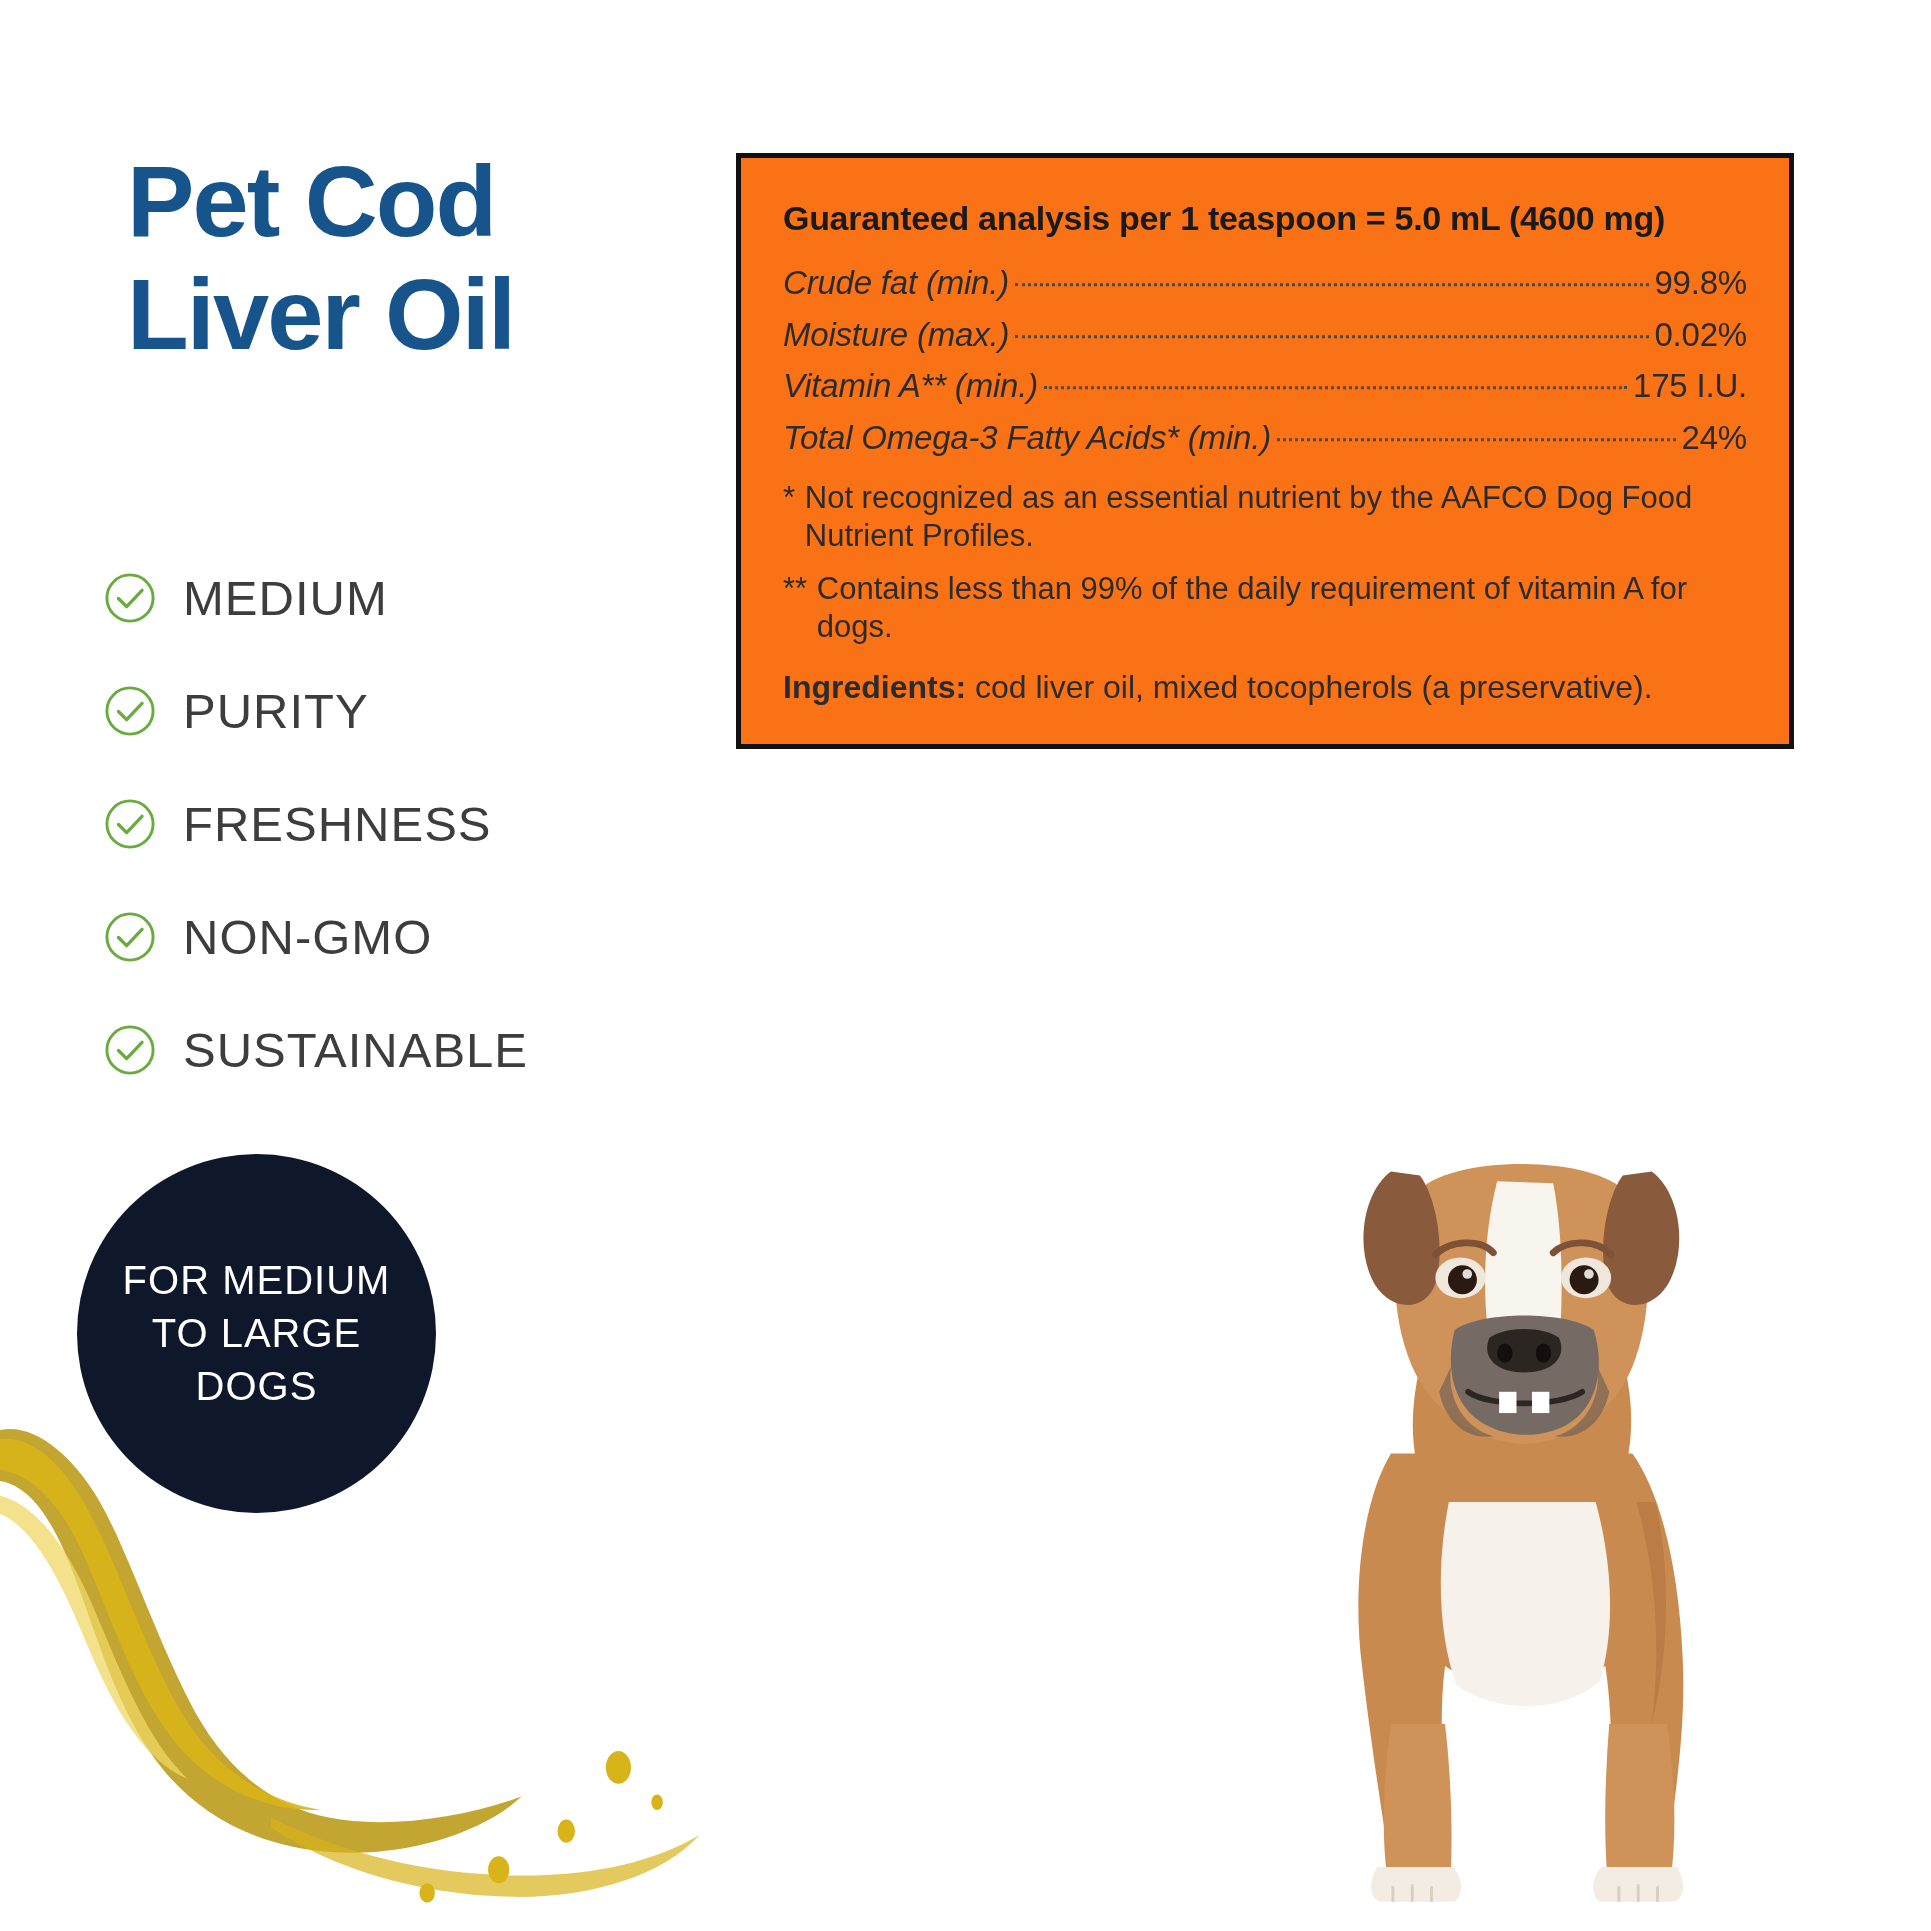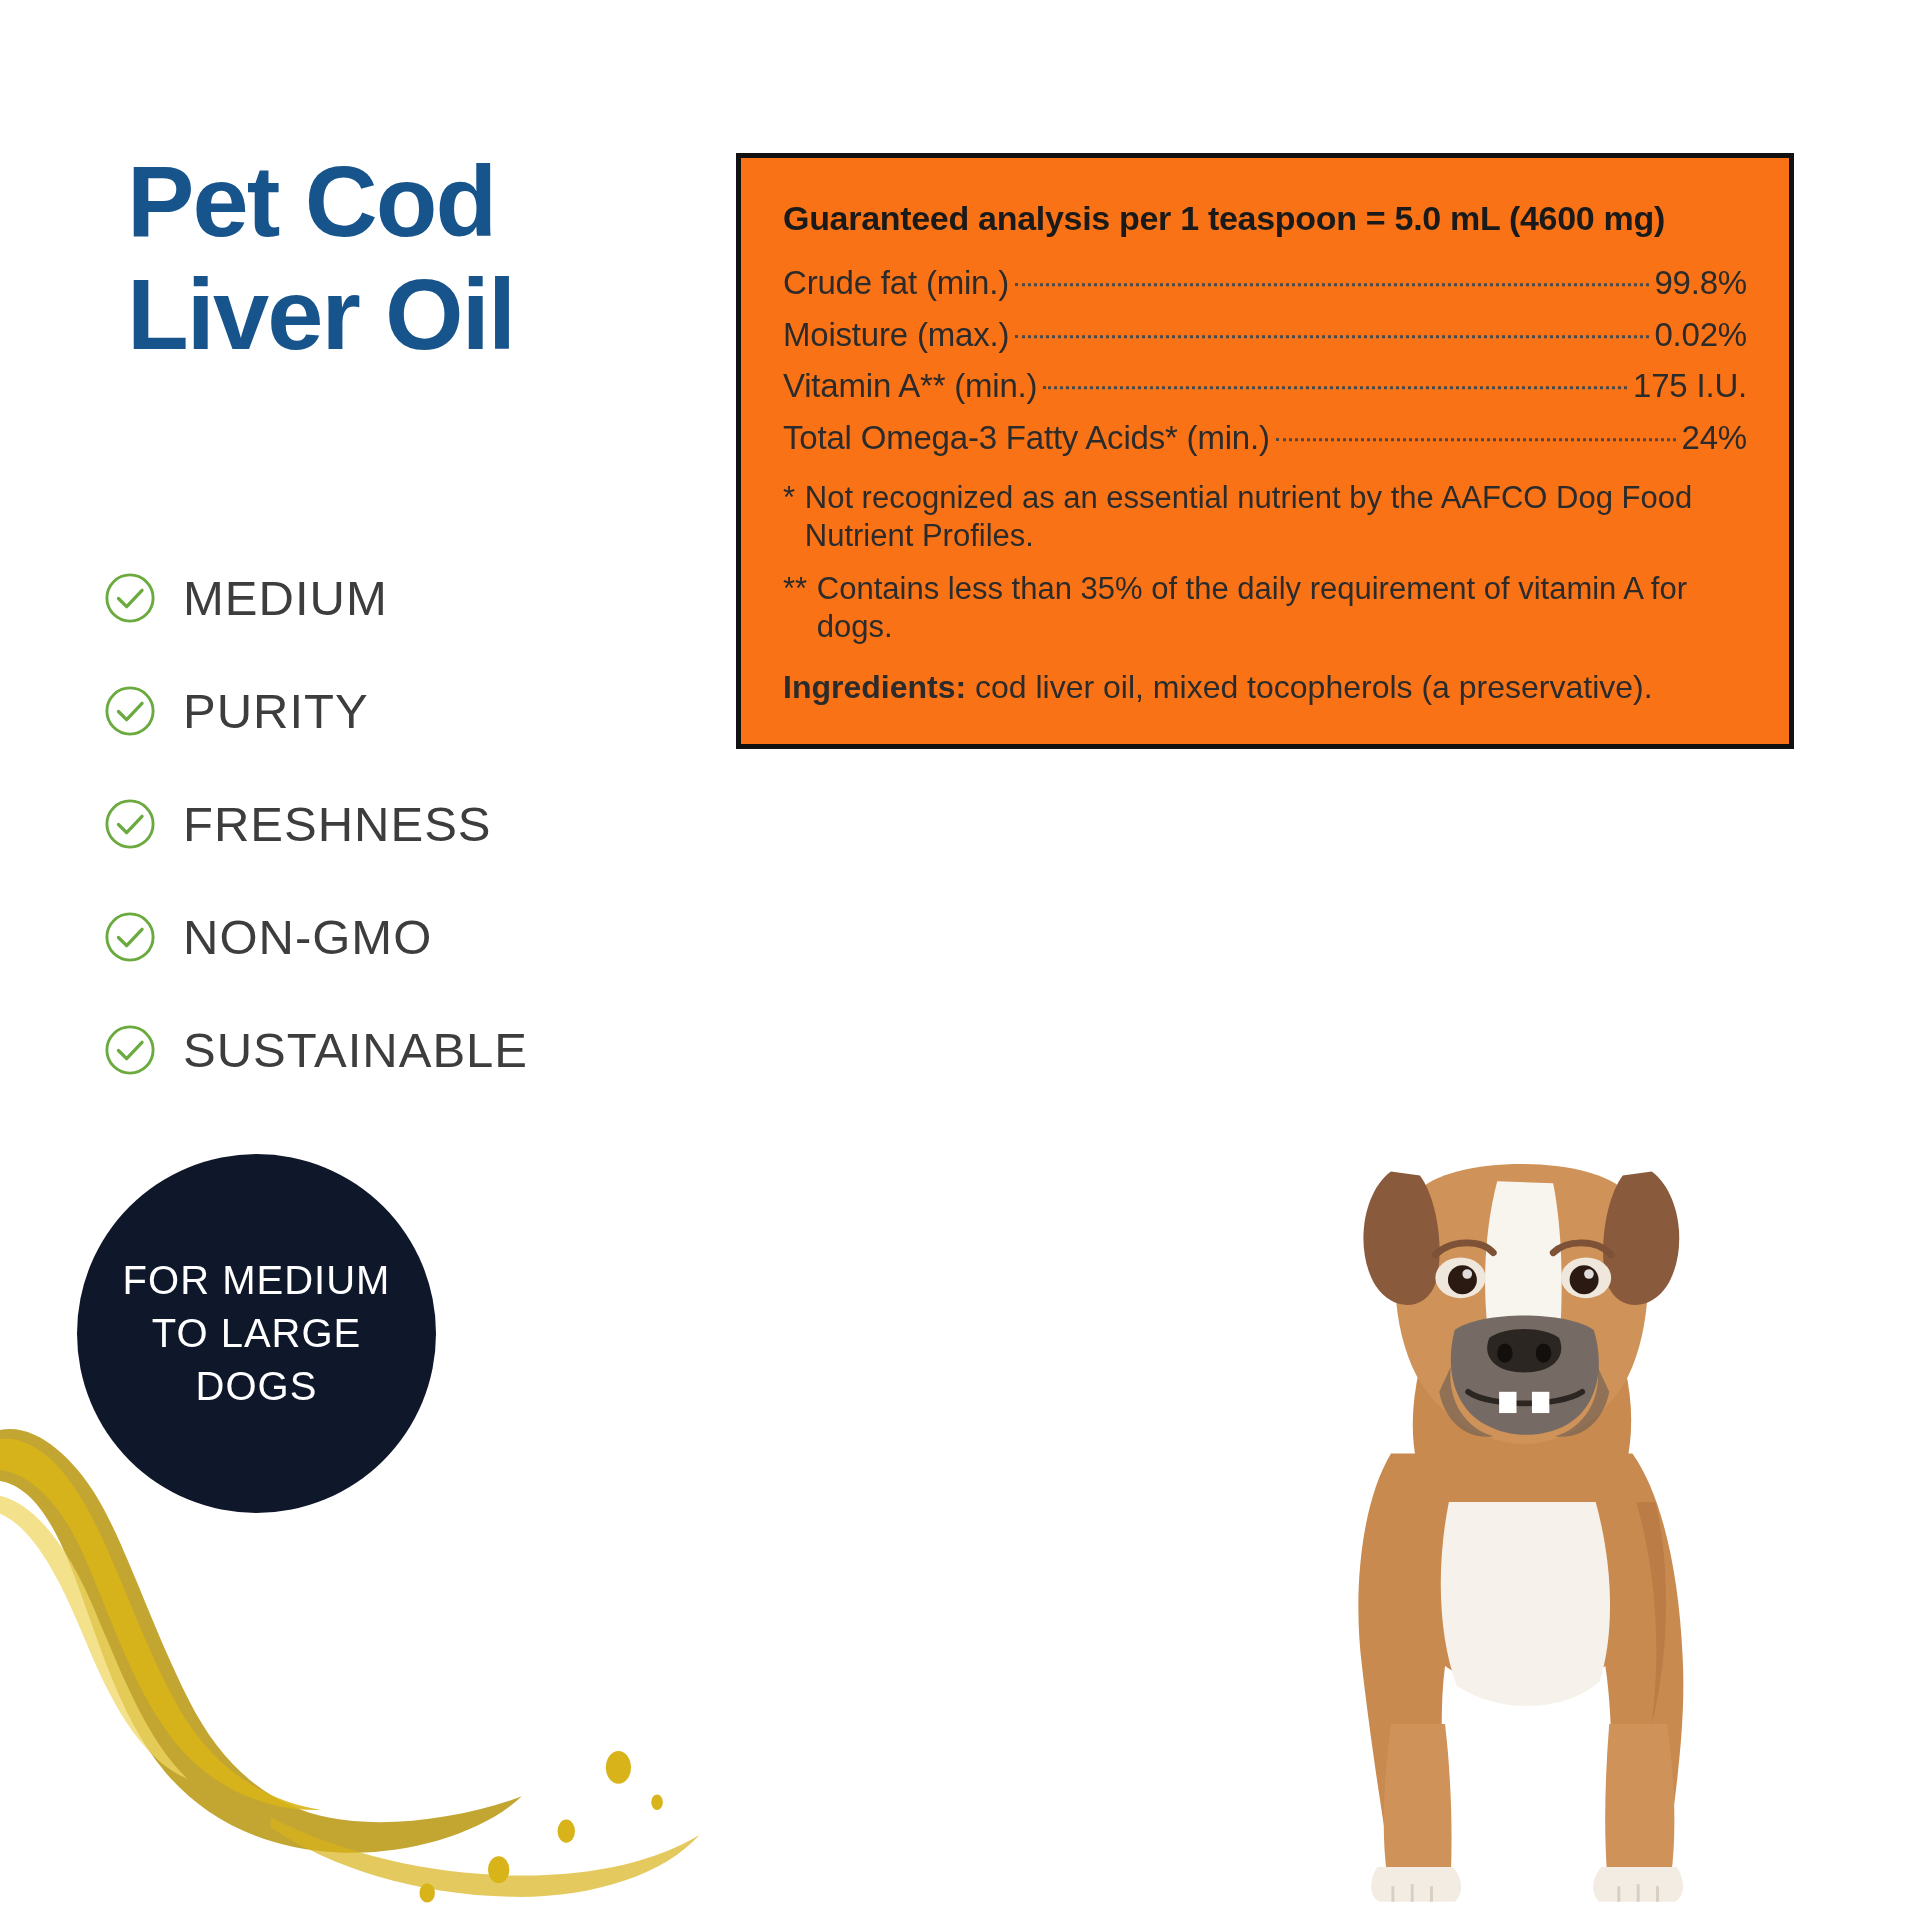--- a/index.html
+++ b/index.html
@@ -108,21 +108,21 @@
     font-family: "Liberation Sans", sans-serif;
   }
   .analysis-row {
     display: flex;
     align-items: baseline;
     font-size: 33px;
     color: #2b2b2b;
     padding: 6.8px 0;
     letter-spacing: -0.2px;
   }
-  .analysis-name { white-space: nowrap; }
+  .analysis-name { white-space: nowrap; font-style: italic; }
   .analysis-leader {
     flex: 1 1 auto;
     margin: 0 5.8px;
     border-bottom: 3.9px dotted #4a4a4a;
     transform: translateY(-7.7px);
     min-width: 13.5px;
   }
   .analysis-value { white-space: nowrap; }
 
   .footnote {
@@ -271,21 +271,21 @@
     <span class="analysis-value">24%</span>
   </div>
 
   <div class="footnote">
     <span class="footnote-mark">*</span>
     <span class="footnote-text">Not recognized as an essential nutrient by the AAFCO Dog Food Nutrient Profiles.</span>
   </div>
 
   <div class="footnote">
     <span class="footnote-mark">**</span>
-    <span class="footnote-text">Contains less than 35% of the daily requirement of vitamin A for dogs.</span>
+    <span class="footnote-text">Contains less than 99% of the daily requirement of vitamin A for dogs.</span>
   </div>
 
   <div id="ingredients-line">
     <span id="ingredients-label">Ingredients:</span><span> cod liver oil, mixed tocopherols (a preservative).</span>
   </div>
 
 </div>
 
 <svg id="dog-photo" viewBox="0 0 560 905">
 

